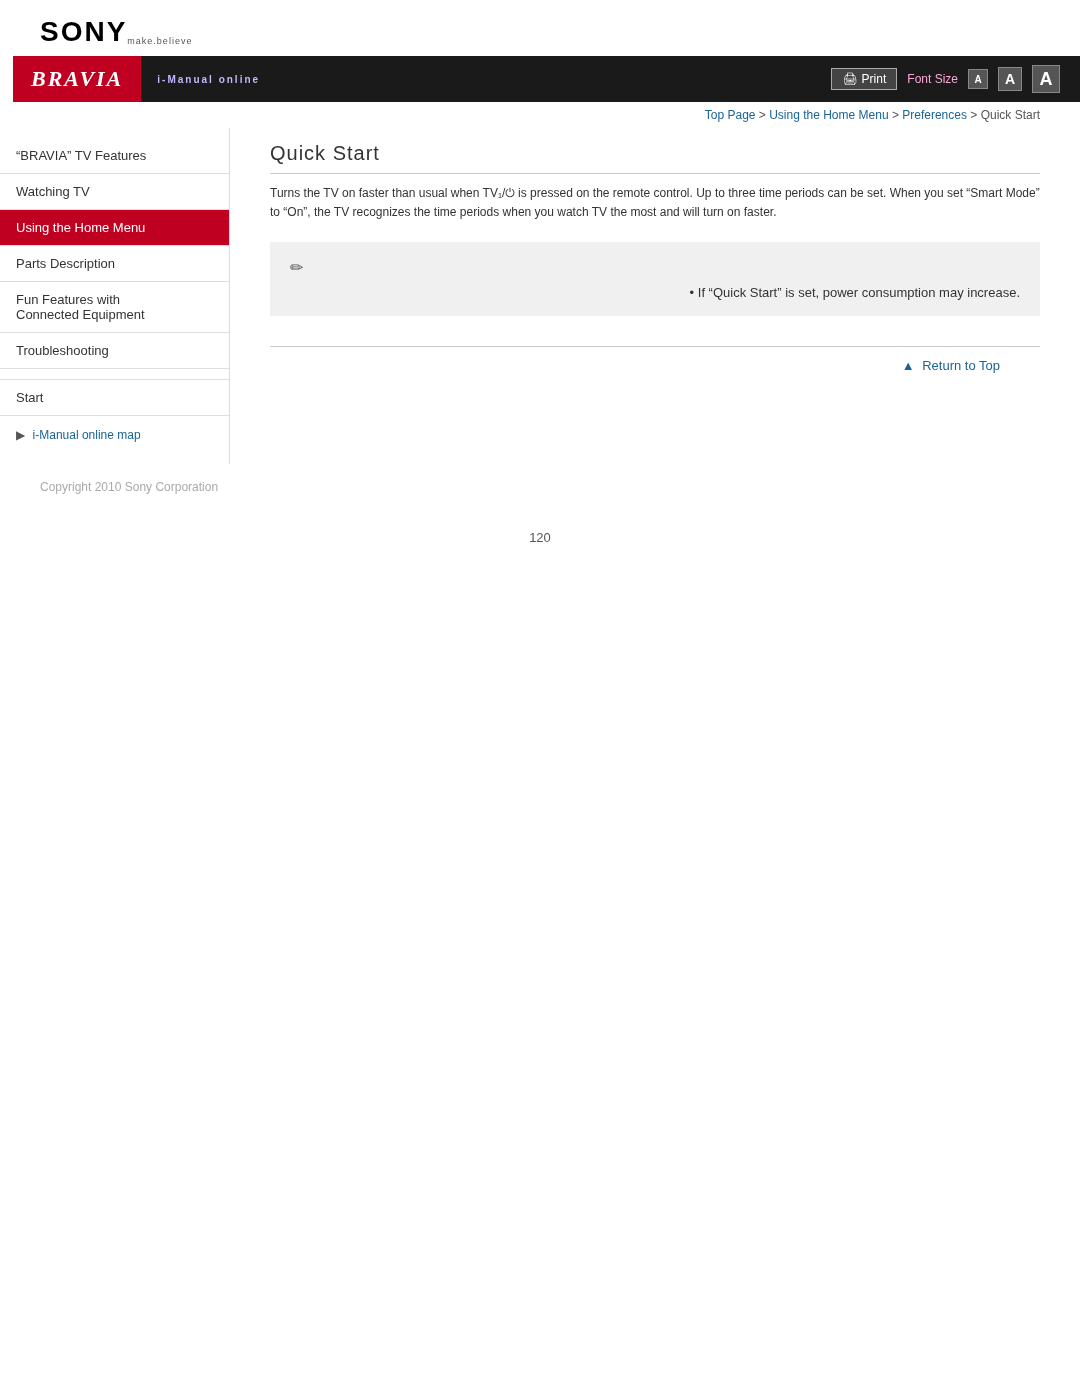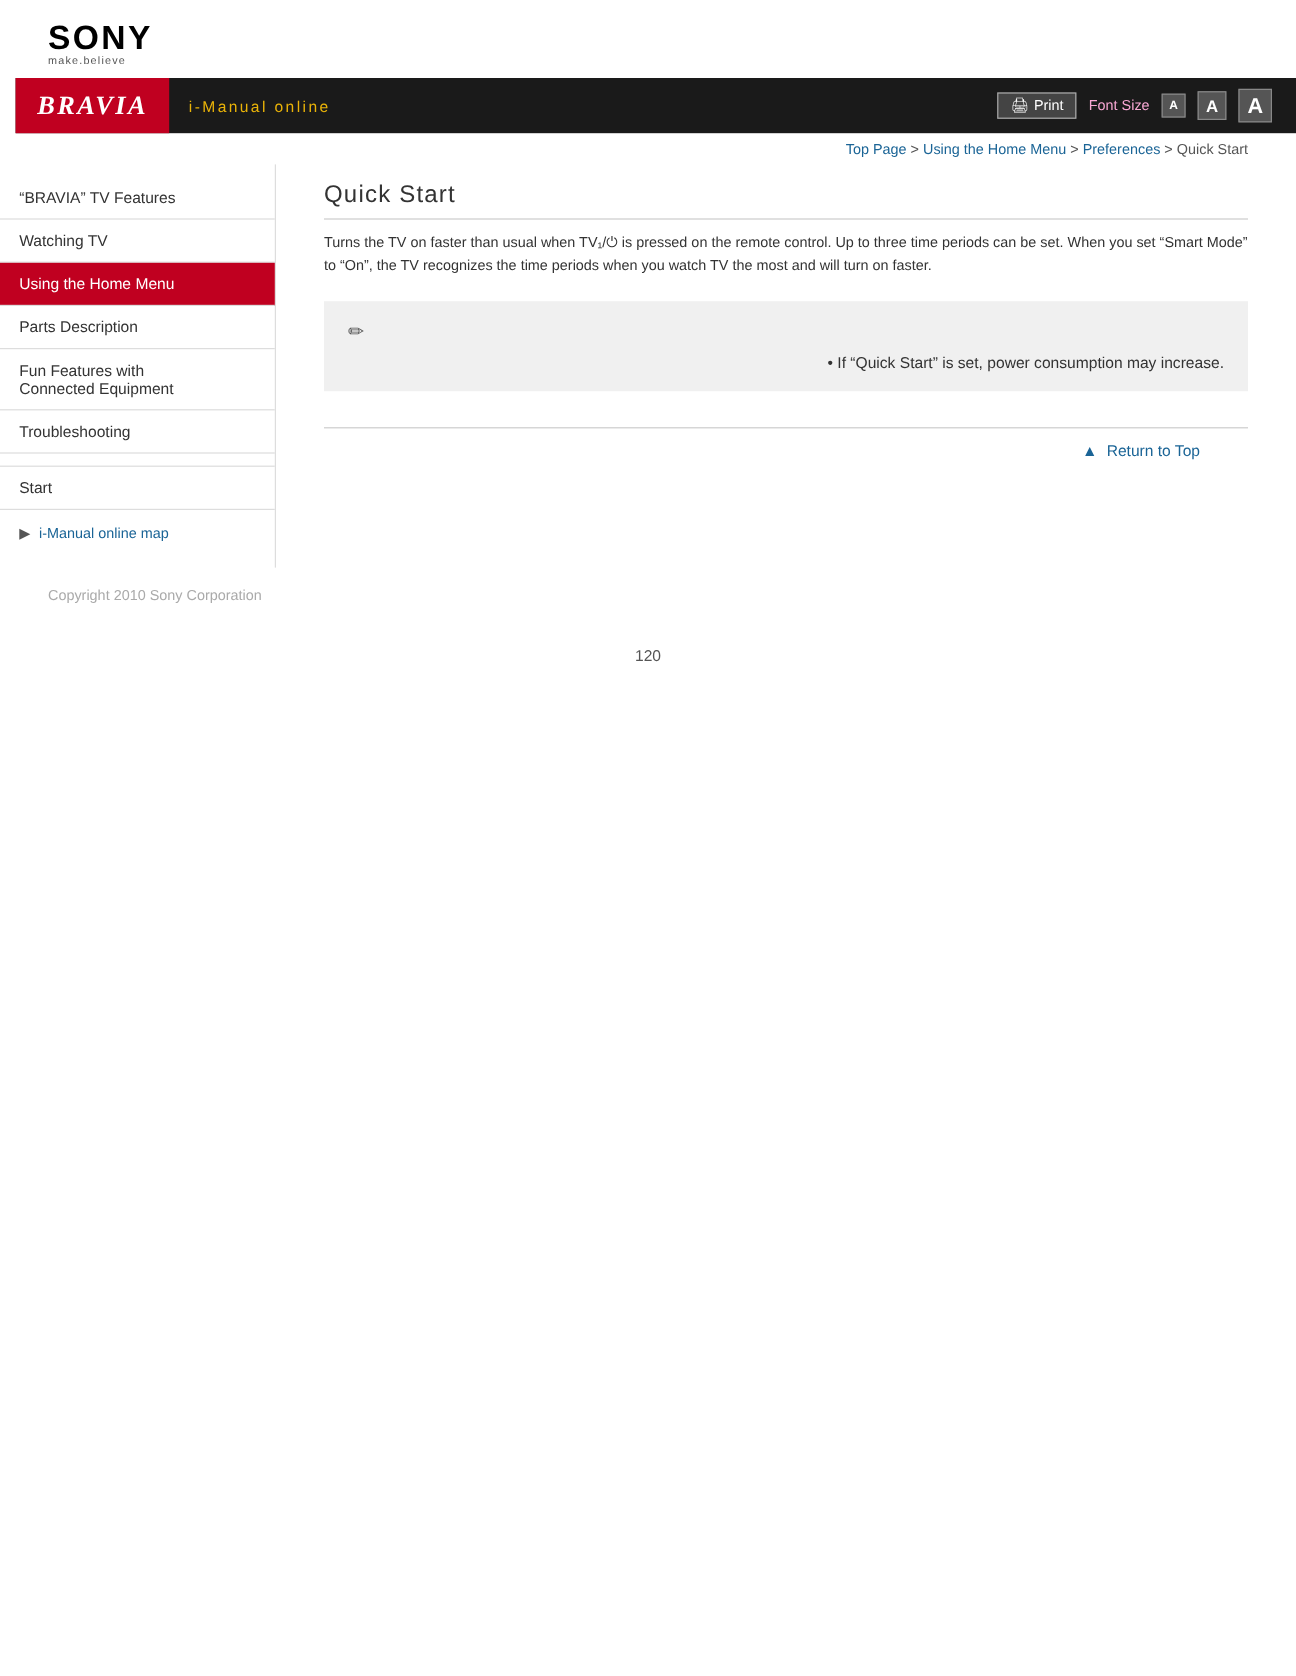--- a/index.html
+++ b/index.html
@@ -12,22 +12,23 @@
       font-size: 14px;
     }
 
     
     .logo-area {
       padding: 18px 40px 10px 40px;
       border-bottom: none;
     }
     .sony-logo {
       display: flex;
-      flex-direction: column;
+      flex-direction: row;
       line-height: 1;
+      align-items: flex-end;
     }
     .sony-logo .sony-text {
       font-size: 28px;
       font-weight: 900;
       letter-spacing: 2px;
       color: #000;
       font-family: 'Arial Black', Arial, sans-serif;
     }
     .sony-logo .tagline {
       font-size: 9px;
@@ -59,23 +60,24 @@
       font-weight: 900;
       font-family: 'Times New Roman', serif;
       font-style: italic;
       letter-spacing: 2px;
       padding: 0 18px;
       height: 100%;
       display: flex;
       align-items: center;
     }
     .manual-title {
-      color: #eab308;
-      font-size: 13px;
+      color: #c4b5fd;
+      font-size: 10px;
       letter-spacing: 2px;
+      font-weight: bold;
     }
     .banner-right {
       display: flex;
       align-items: center;
       gap: 10px;
     }
     .print-btn {
       border: 1px solid #aaa;
       background: #444;
       color: #fff;

